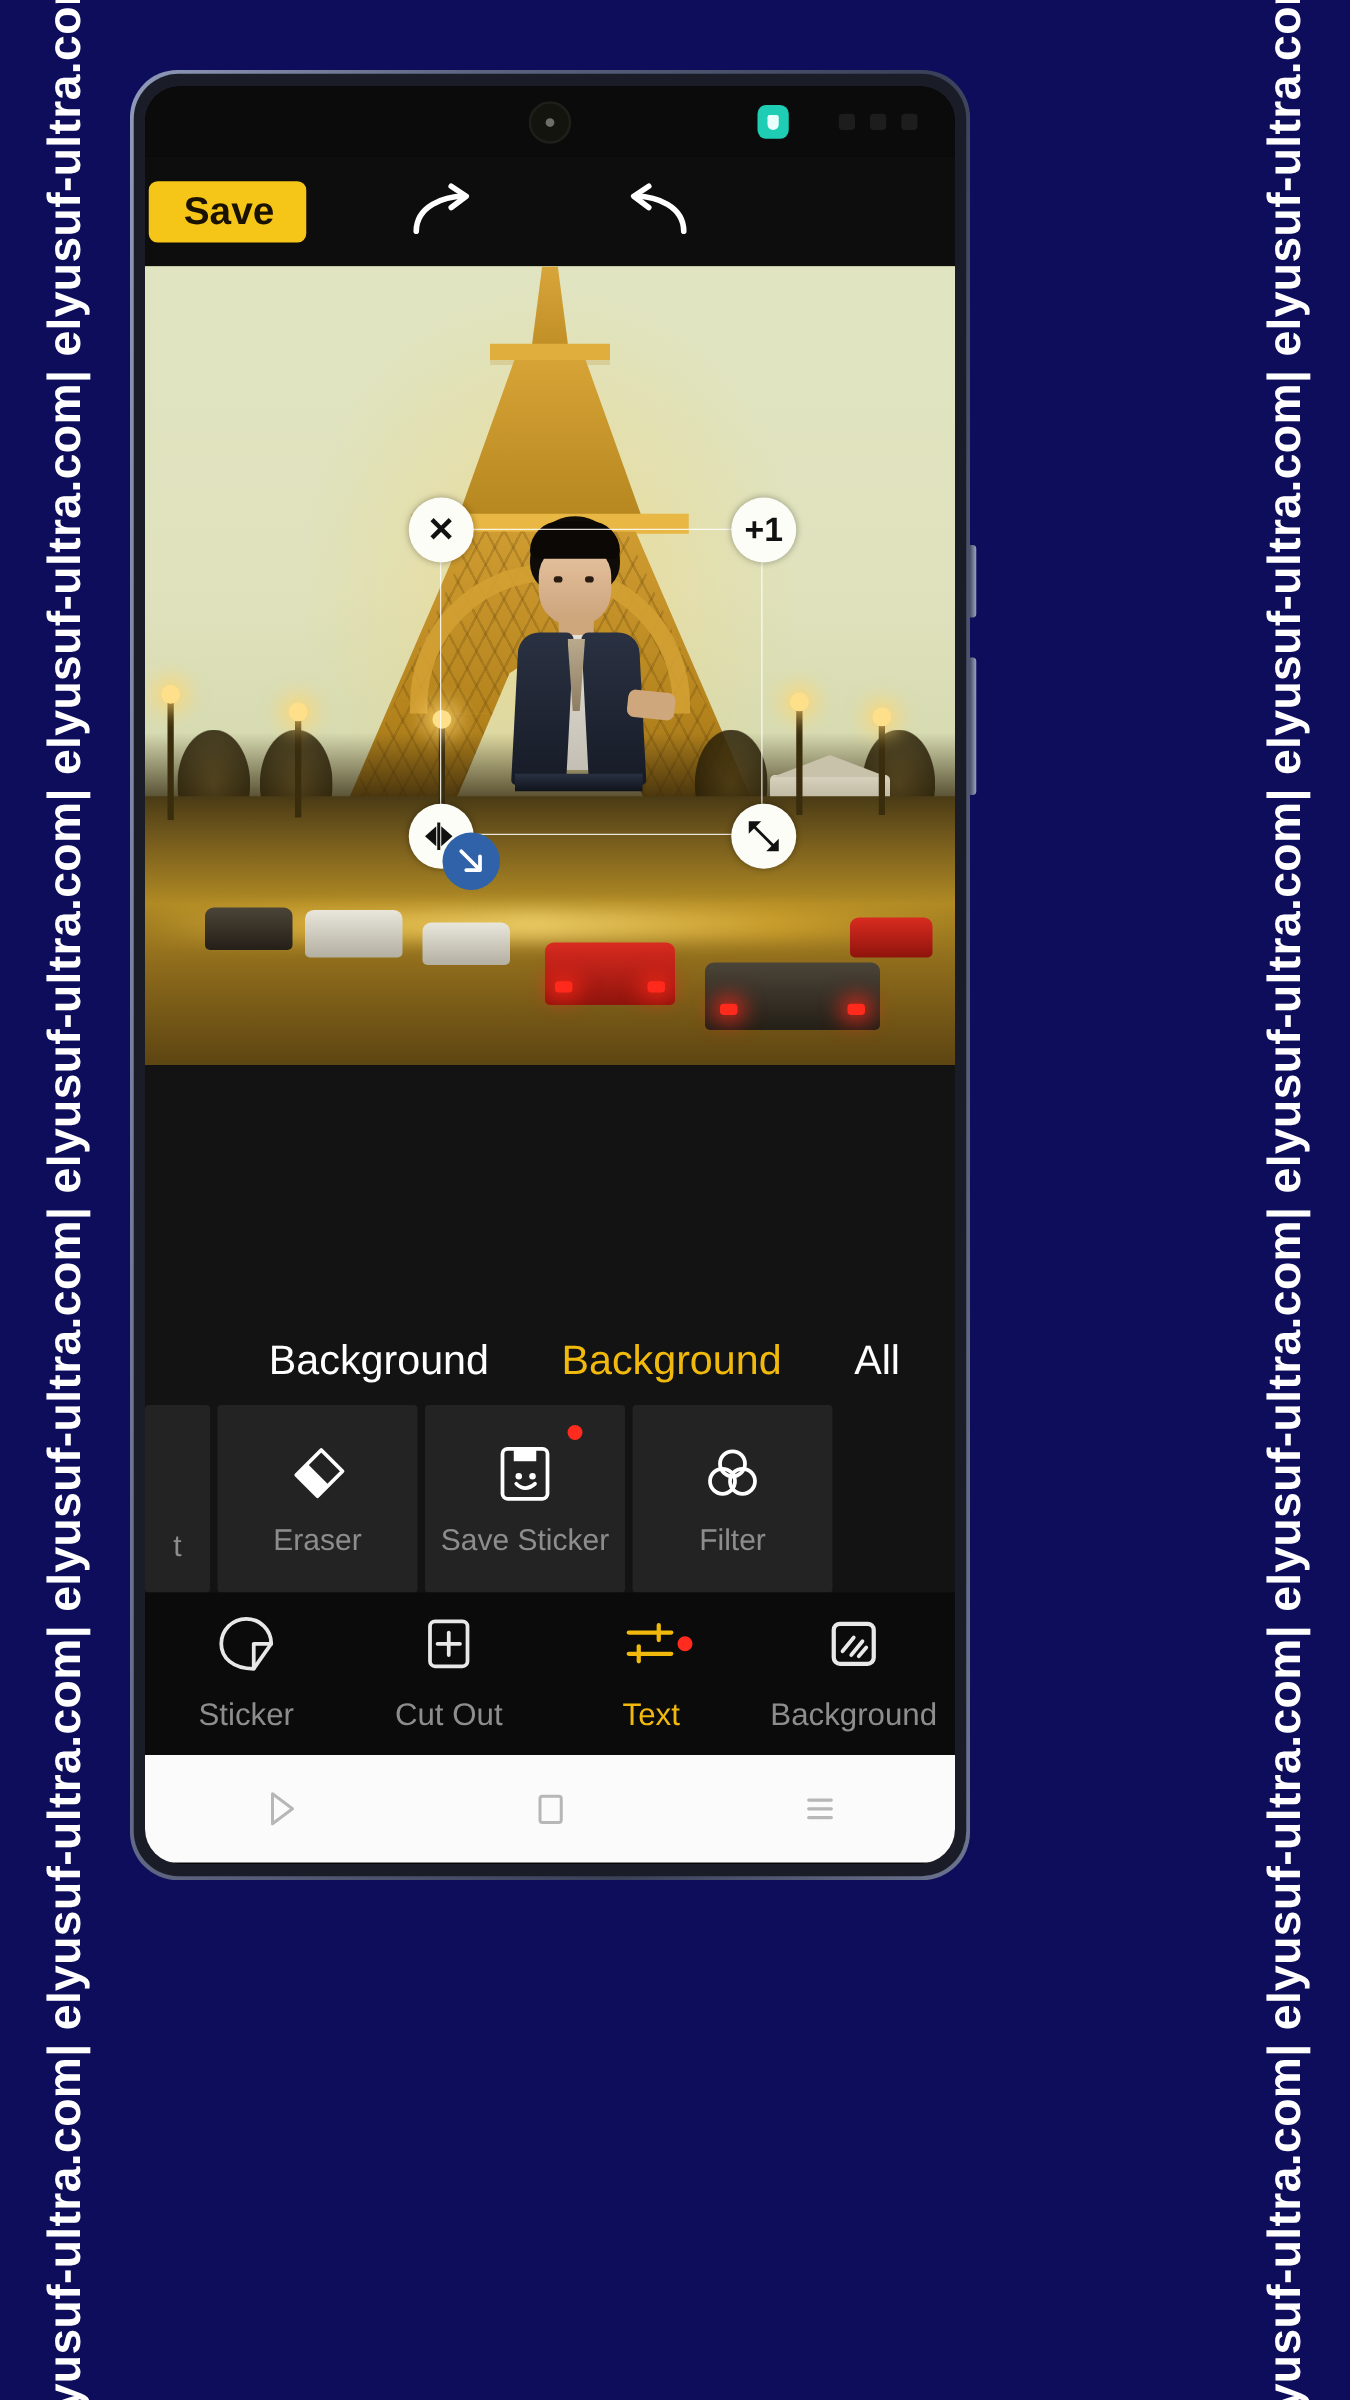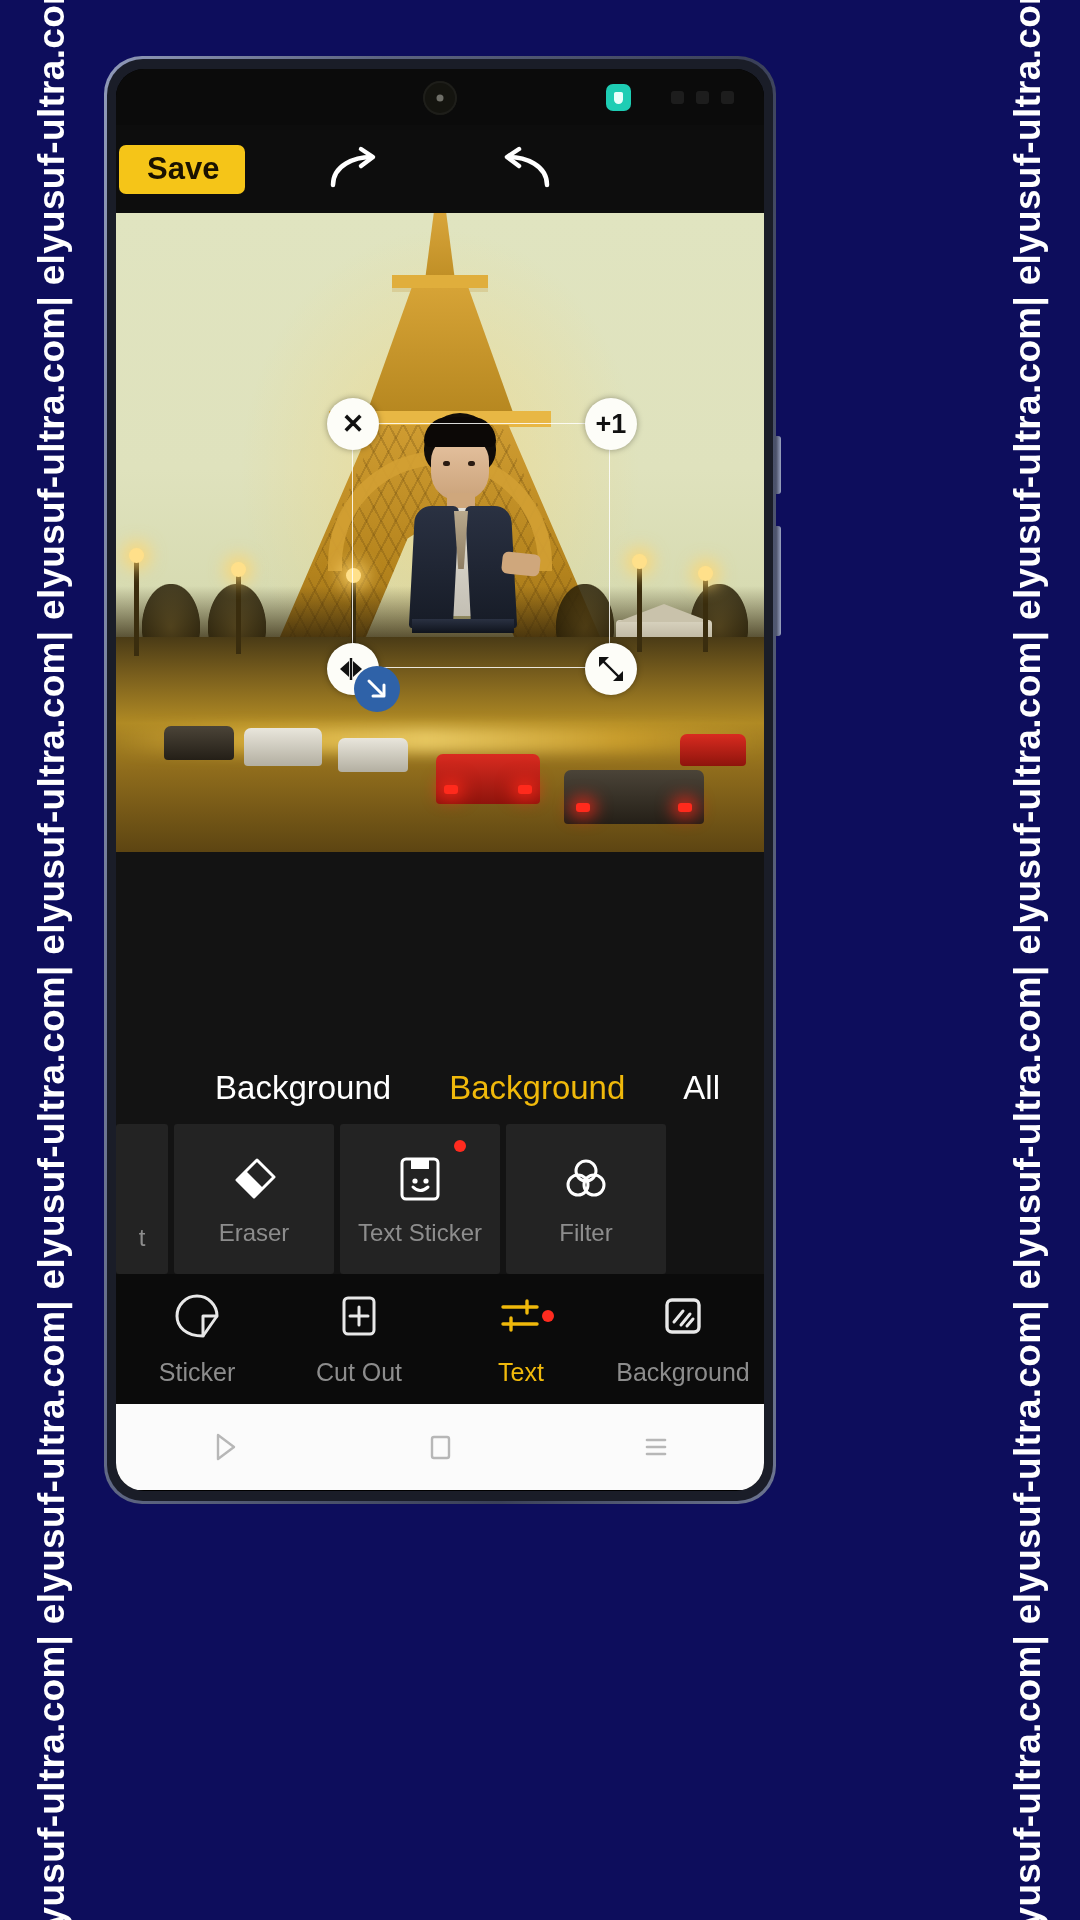--- a/index.html
+++ b/index.html
@@ -560,21 +560,21 @@
             <div class="reddot" style="top:16px; right:34px;"></div>
             <div class="t-icon">
               <svg width="54" height="54" viewBox="0 0 54 54">
                 <rect x="9" y="7" width="36" height="40" rx="4" stroke="#fff" stroke-width="3" fill="none"></rect>
                 <rect x="18" y="7" width="18" height="10" fill="#fff"></rect>
                 <circle cx="22" cy="29" r="2.6" fill="#fff"></circle>
                 <circle cx="33" cy="29" r="2.6" fill="#fff"></circle>
                 <path d="M20 35 Q27 42 35 35" stroke="#fff" stroke-width="3" fill="none" stroke-linecap="round"></path>
               </svg>
             </div>
-            <div class="t-label">Text Sticker</div>
+            <div class="t-label">Save Sticker</div>
           </div>
 
           <div class="tool">
             <div class="t-icon">
               <svg width="54" height="54" viewBox="0 0 54 54">
                 <circle cx="27" cy="19" r="10" stroke="#fff" stroke-width="3" fill="none"></circle>
                 <circle cx="19" cy="33" r="10" stroke="#fff" stroke-width="3" fill="none"></circle>
                 <circle cx="35" cy="33" r="10" stroke="#fff" stroke-width="3" fill="none"></circle>
               </svg>
             </div>

